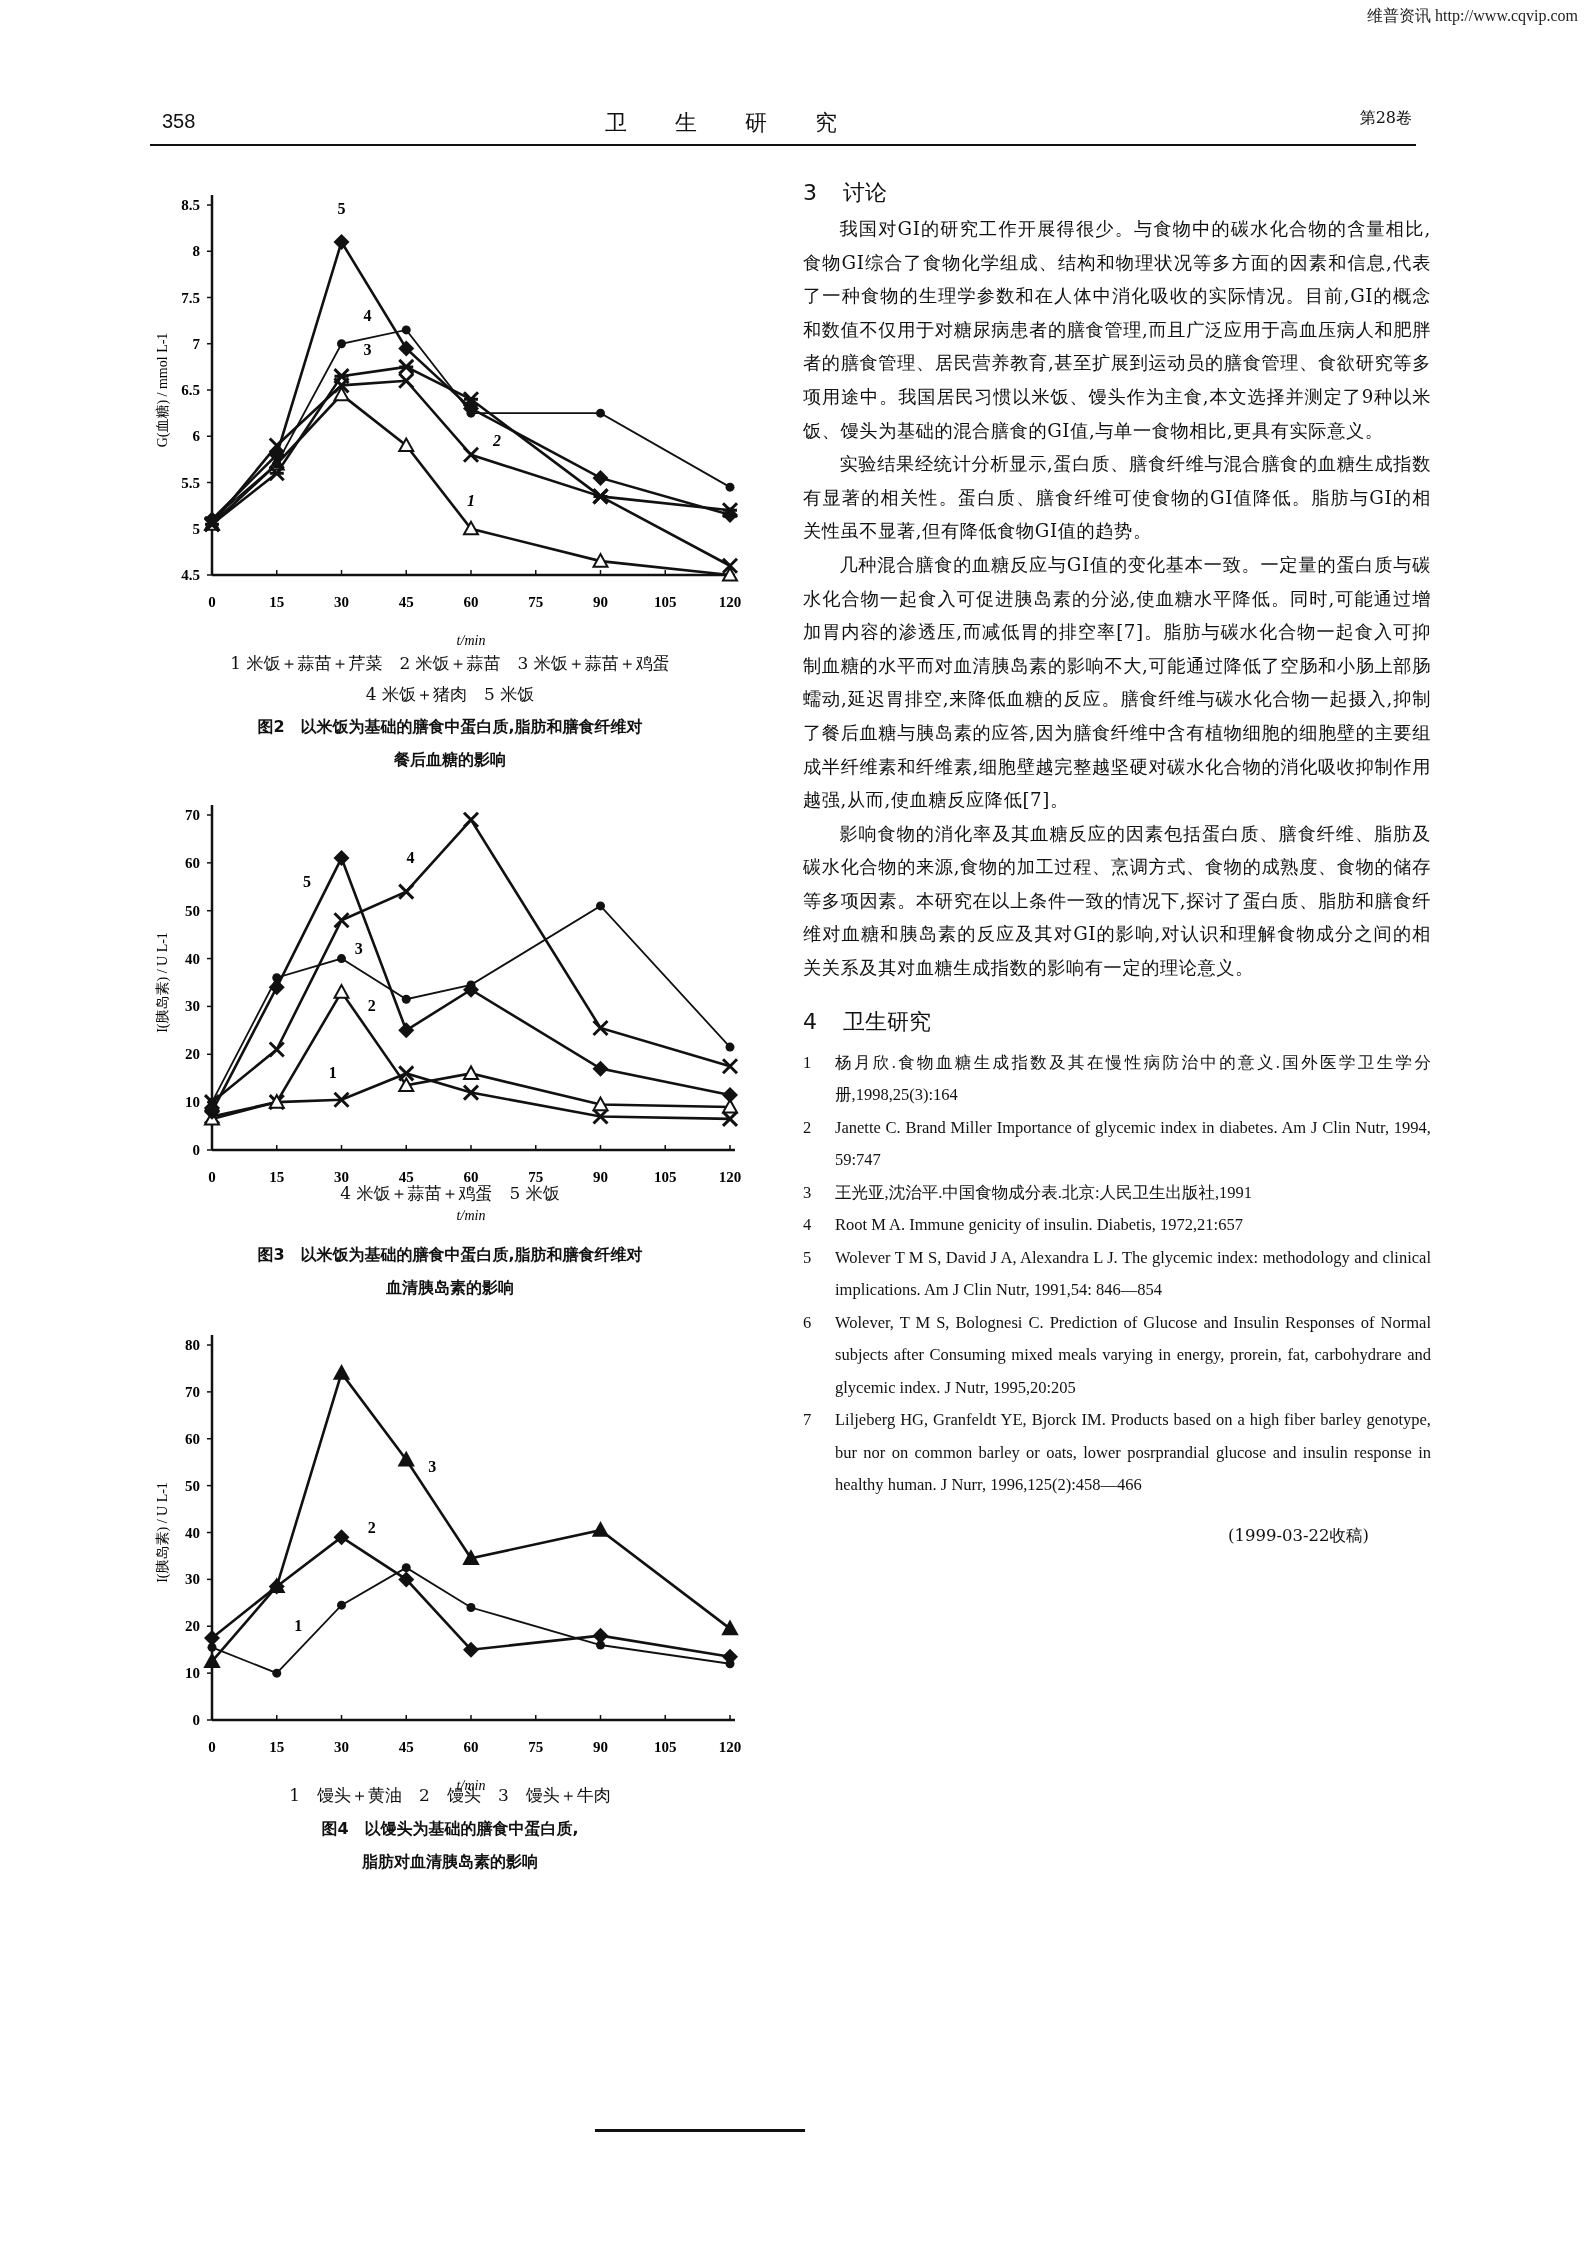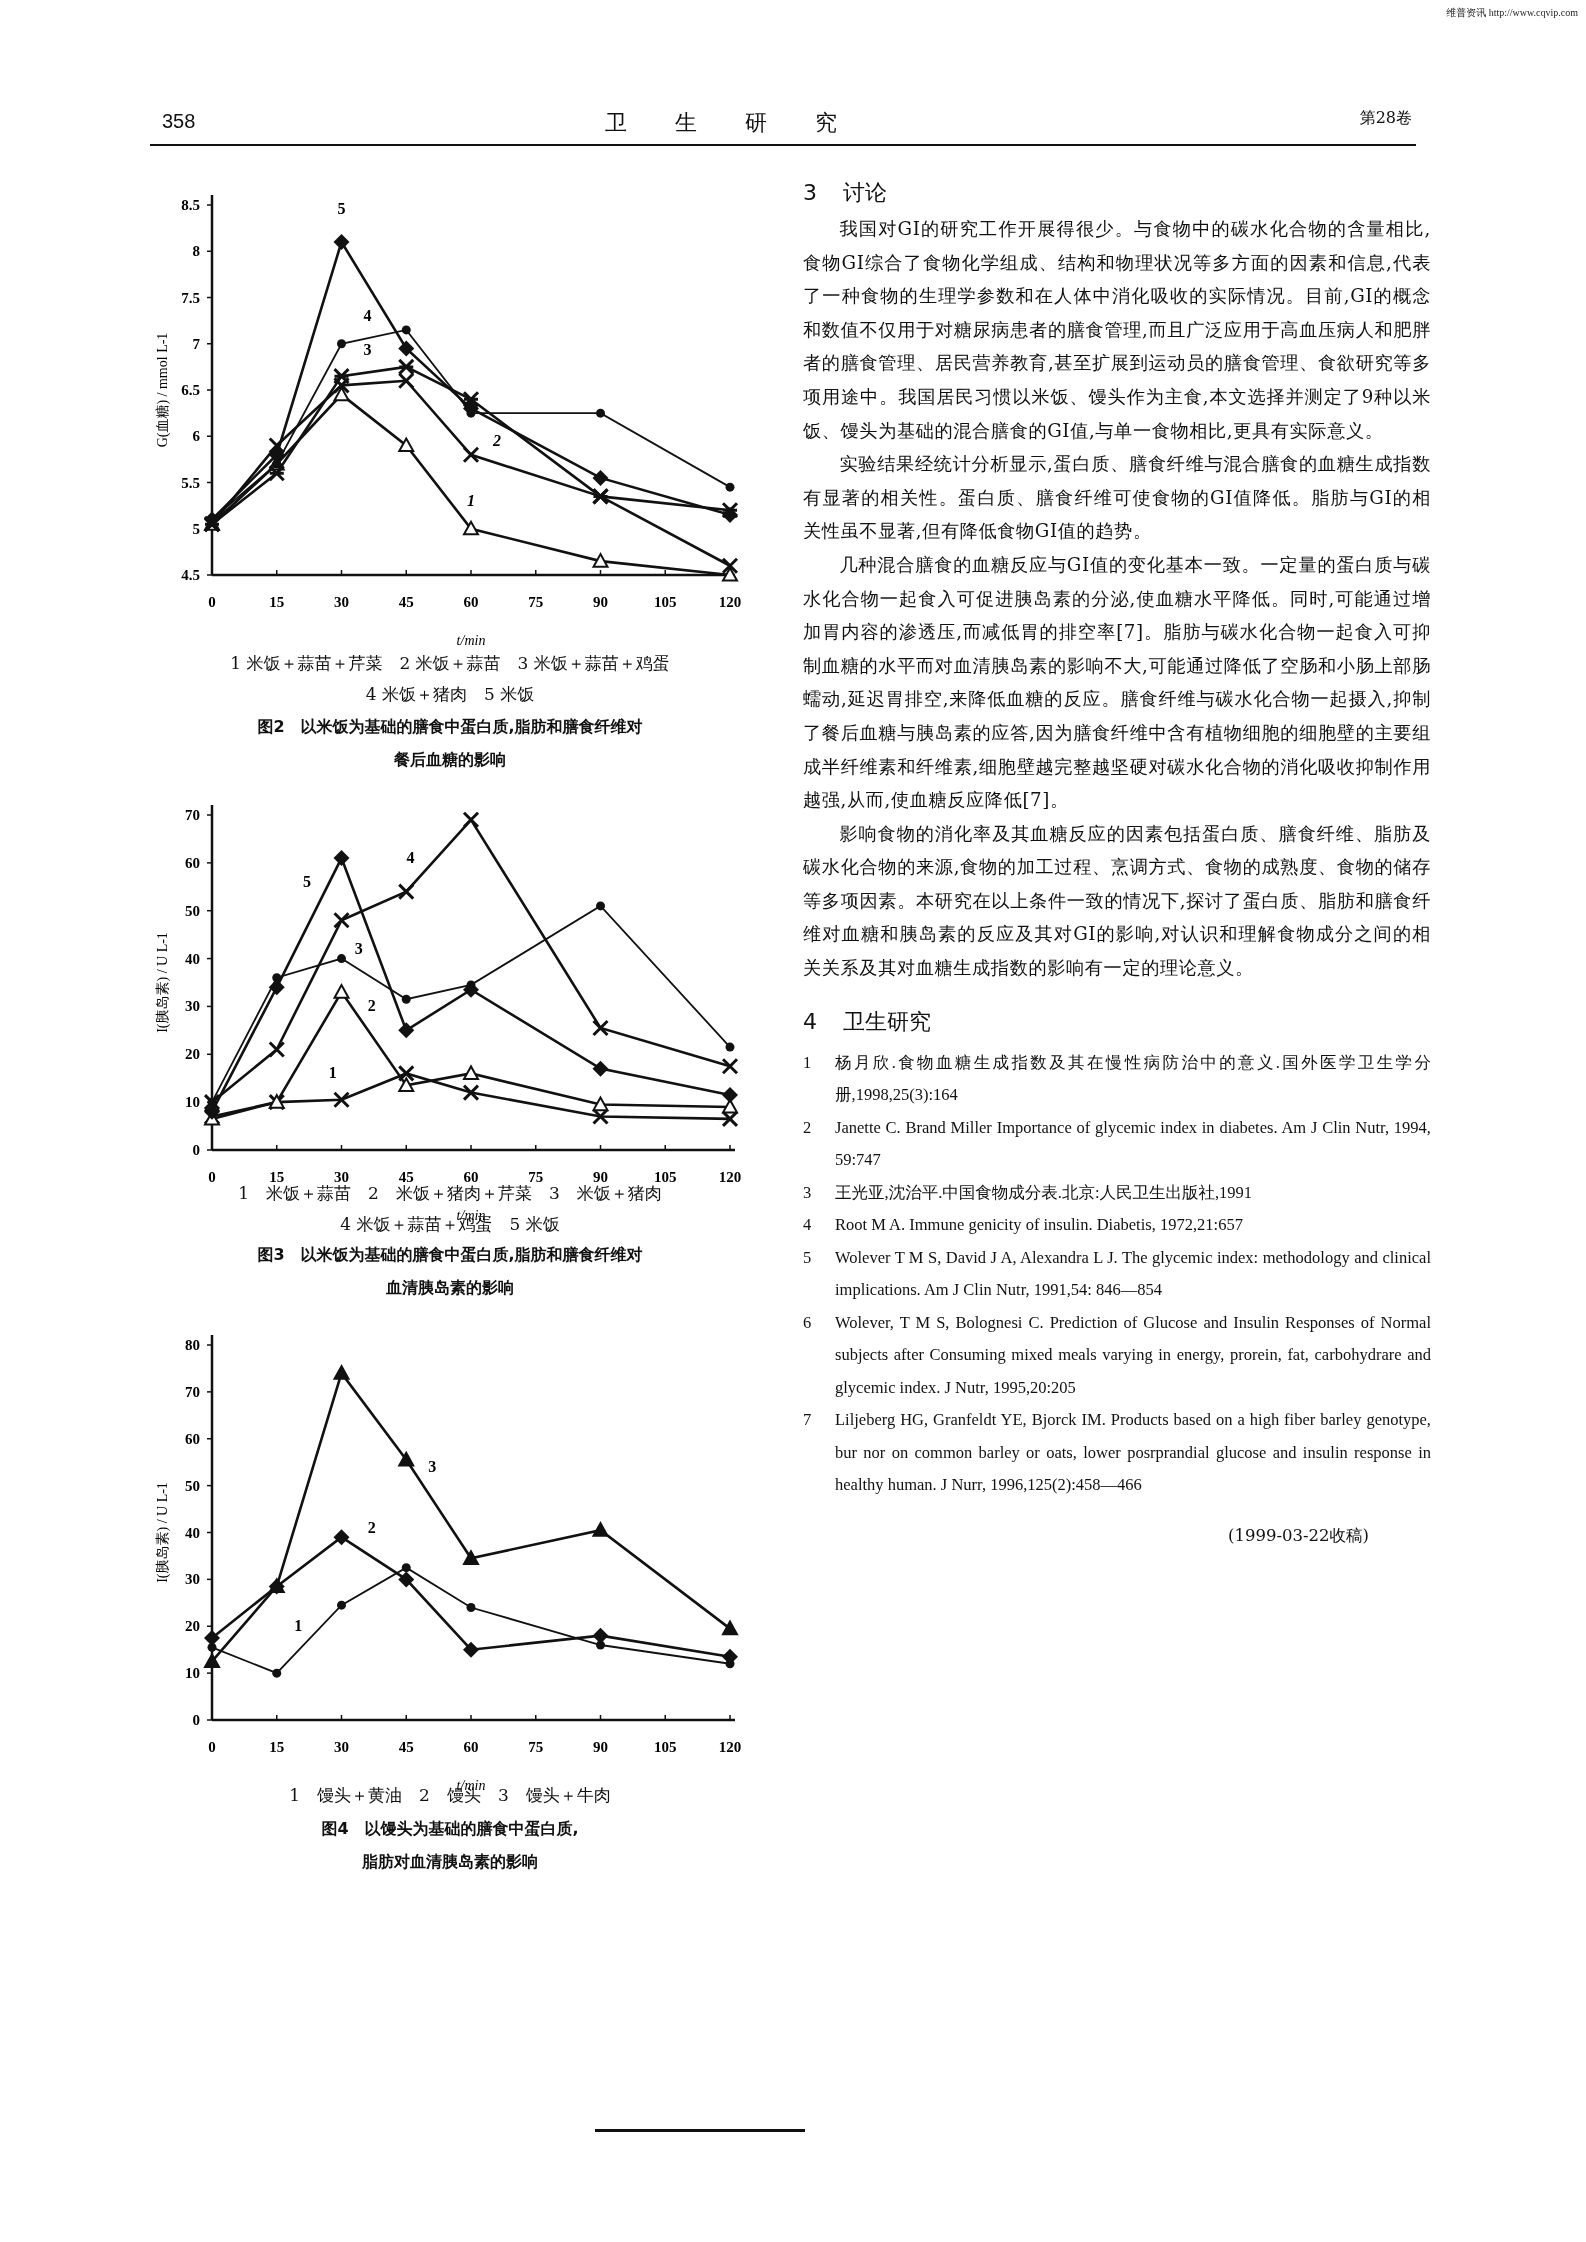--- a/index.html
+++ b/index.html
@@ -1,18 +1,18 @@
 <!DOCTYPE html>
 <html><head>
 <meta charset="utf-8">
 <style>
   html, body { margin:0; padding:0; background:#ffffff; }
   body { width:1586px; height:2242px; position:relative; overflow:hidden;
          font-family:"DejaVu Serif","Liberation Serif",serif; color:#111; }
-  .watermark { position:absolute; top:6px; right:8px; font-size:10px;
+  .watermark { position:absolute; top:6px; right:8px; font-size:16px;
                font-family:"Liberation Serif",serif; color:#222; }
   .header { position:absolute; top:104px; left:150px; width:1266px; height:40px;
             border-bottom:2px solid #111; }
   .header .pno { position:absolute; left:12px; top:6px; font-size:20px; font-family:Liberation Sans, sans-serif; }
   .header .journal { position:absolute; left:455px; top:4px; font-size:22px; letter-spacing:48px; }
   .header .vol { position:absolute; right:4px; top:4px; font-size:16px; }
   .leftcol { position:absolute; left:150px; top:170px; width:600px; }
   .fig { position:absolute; left:0; width:600px; }
   .fig svg { position:absolute; left:0; top:0; overflow:visible; }
   .legend { position:absolute; left:0; width:600px; text-align:center; font-size:17px; line-height:31px; }
@@ -243,21 +243,20 @@
           <polygon points="191.5,65.07142857142856 199.5,73.07142857142856 191.5,81.07142857142856 183.5,73.07142857142856" fill="#111"></polygon>
           <polygon points="256.25,237.35714285714286 264.25,245.35714285714286 256.25,253.35714285714286 248.25,245.35714285714286" fill="#111"></polygon>
           <polygon points="321,196.67857142857142 329,204.67857142857142 321,212.67857142857142 313,204.67857142857142" fill="#111"></polygon>
           <polygon points="450.5,275.6428571428571 458.5,283.6428571428571 450.5,291.6428571428571 442.5,283.6428571428571" fill="#111"></polygon>
           <polygon points="580,301.9642857142857 588,309.9642857142857 580,317.9642857142857 572,309.9642857142857" fill="#111"></polygon>
           <text x="156.96666666666664" y="101.78571428571428" text-anchor="middle" class="series-label" font-style="normal">5</text>
         </g>
       </svg>
   </div>
   <div class="legend" style="top:1008px;">
-    <div>1　米饭＋蒜苗　2　米饭＋猪肉＋芹菜　3　米饭＋猪肉</div>
     <div>4 米饭＋蒜苗＋鸡蛋　5 米饭</div>
   </div>
   <div class="caption" style="top:1068px;">
     <div>图3　以米饭为基础的膳食中蛋白质,脂肪和膳食纤维对</div>
     <div>血清胰岛素的影响</div>
   </div>
 
   <div class="fig" style="top:1145px;height:440px;">
     <svg id="chart-fig4" width="600" height="440">
         <line x1="62" y1="20" x2="62" y2="405" stroke="#111" stroke-width="2.5"></line>

